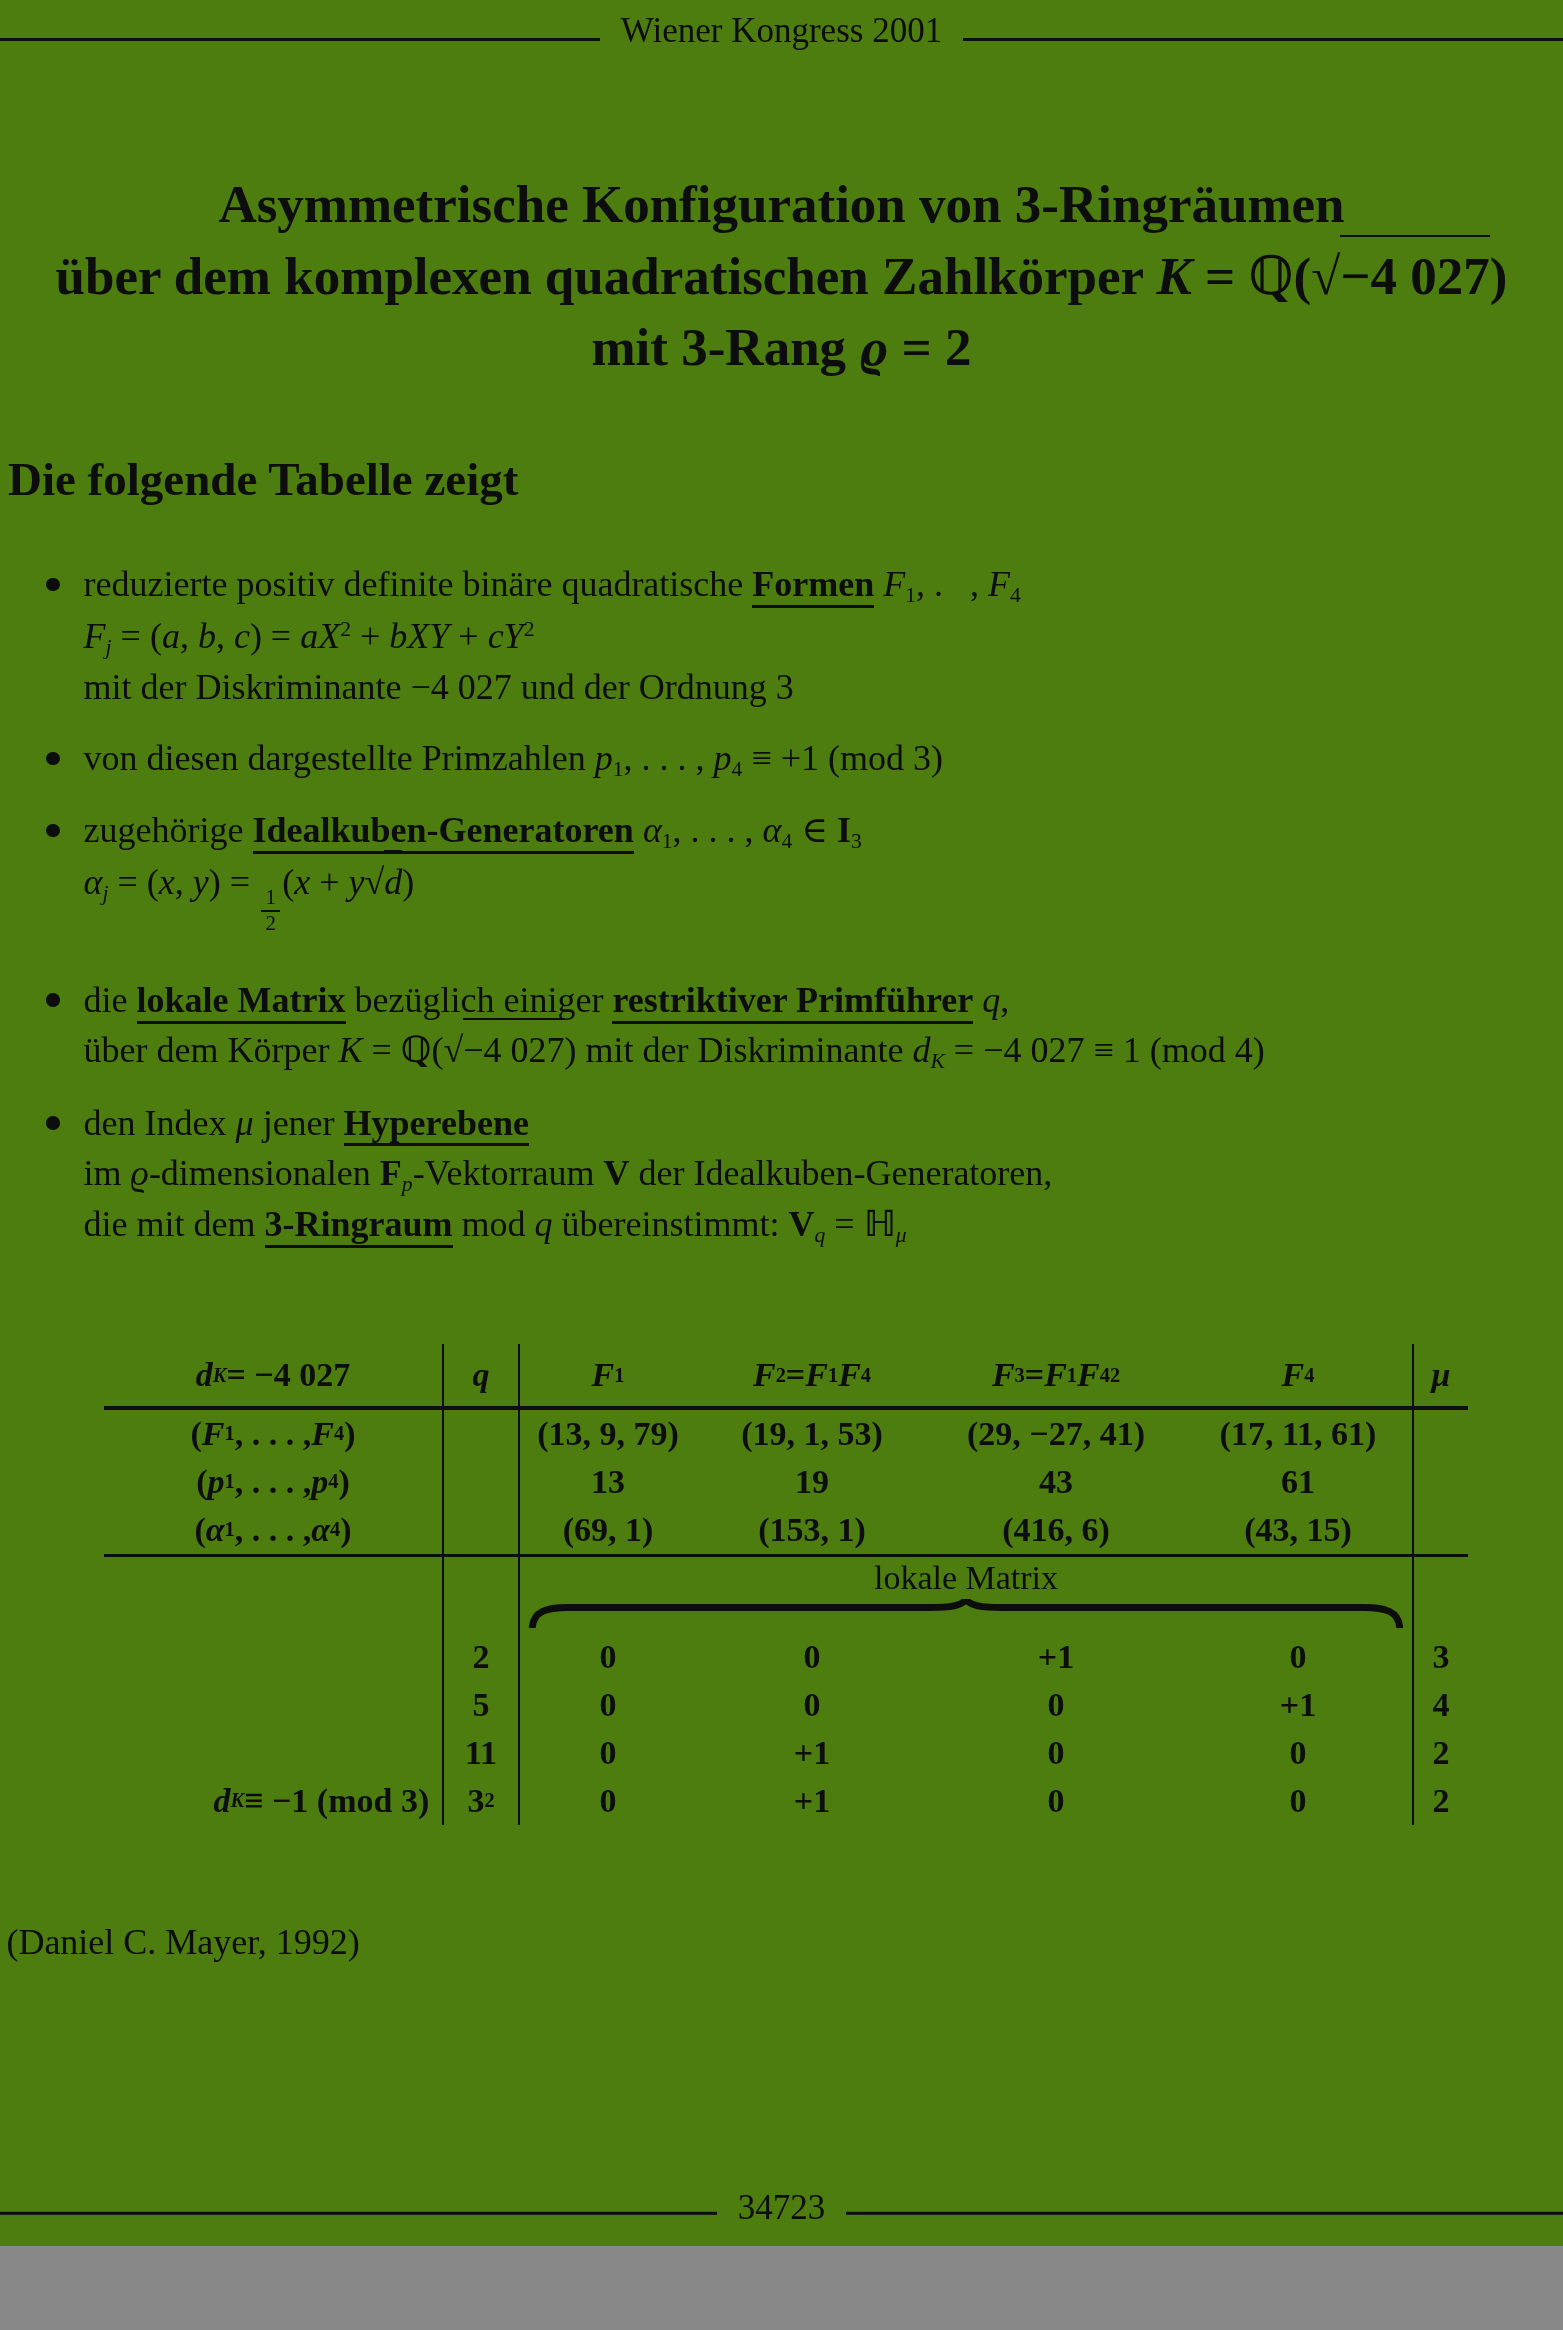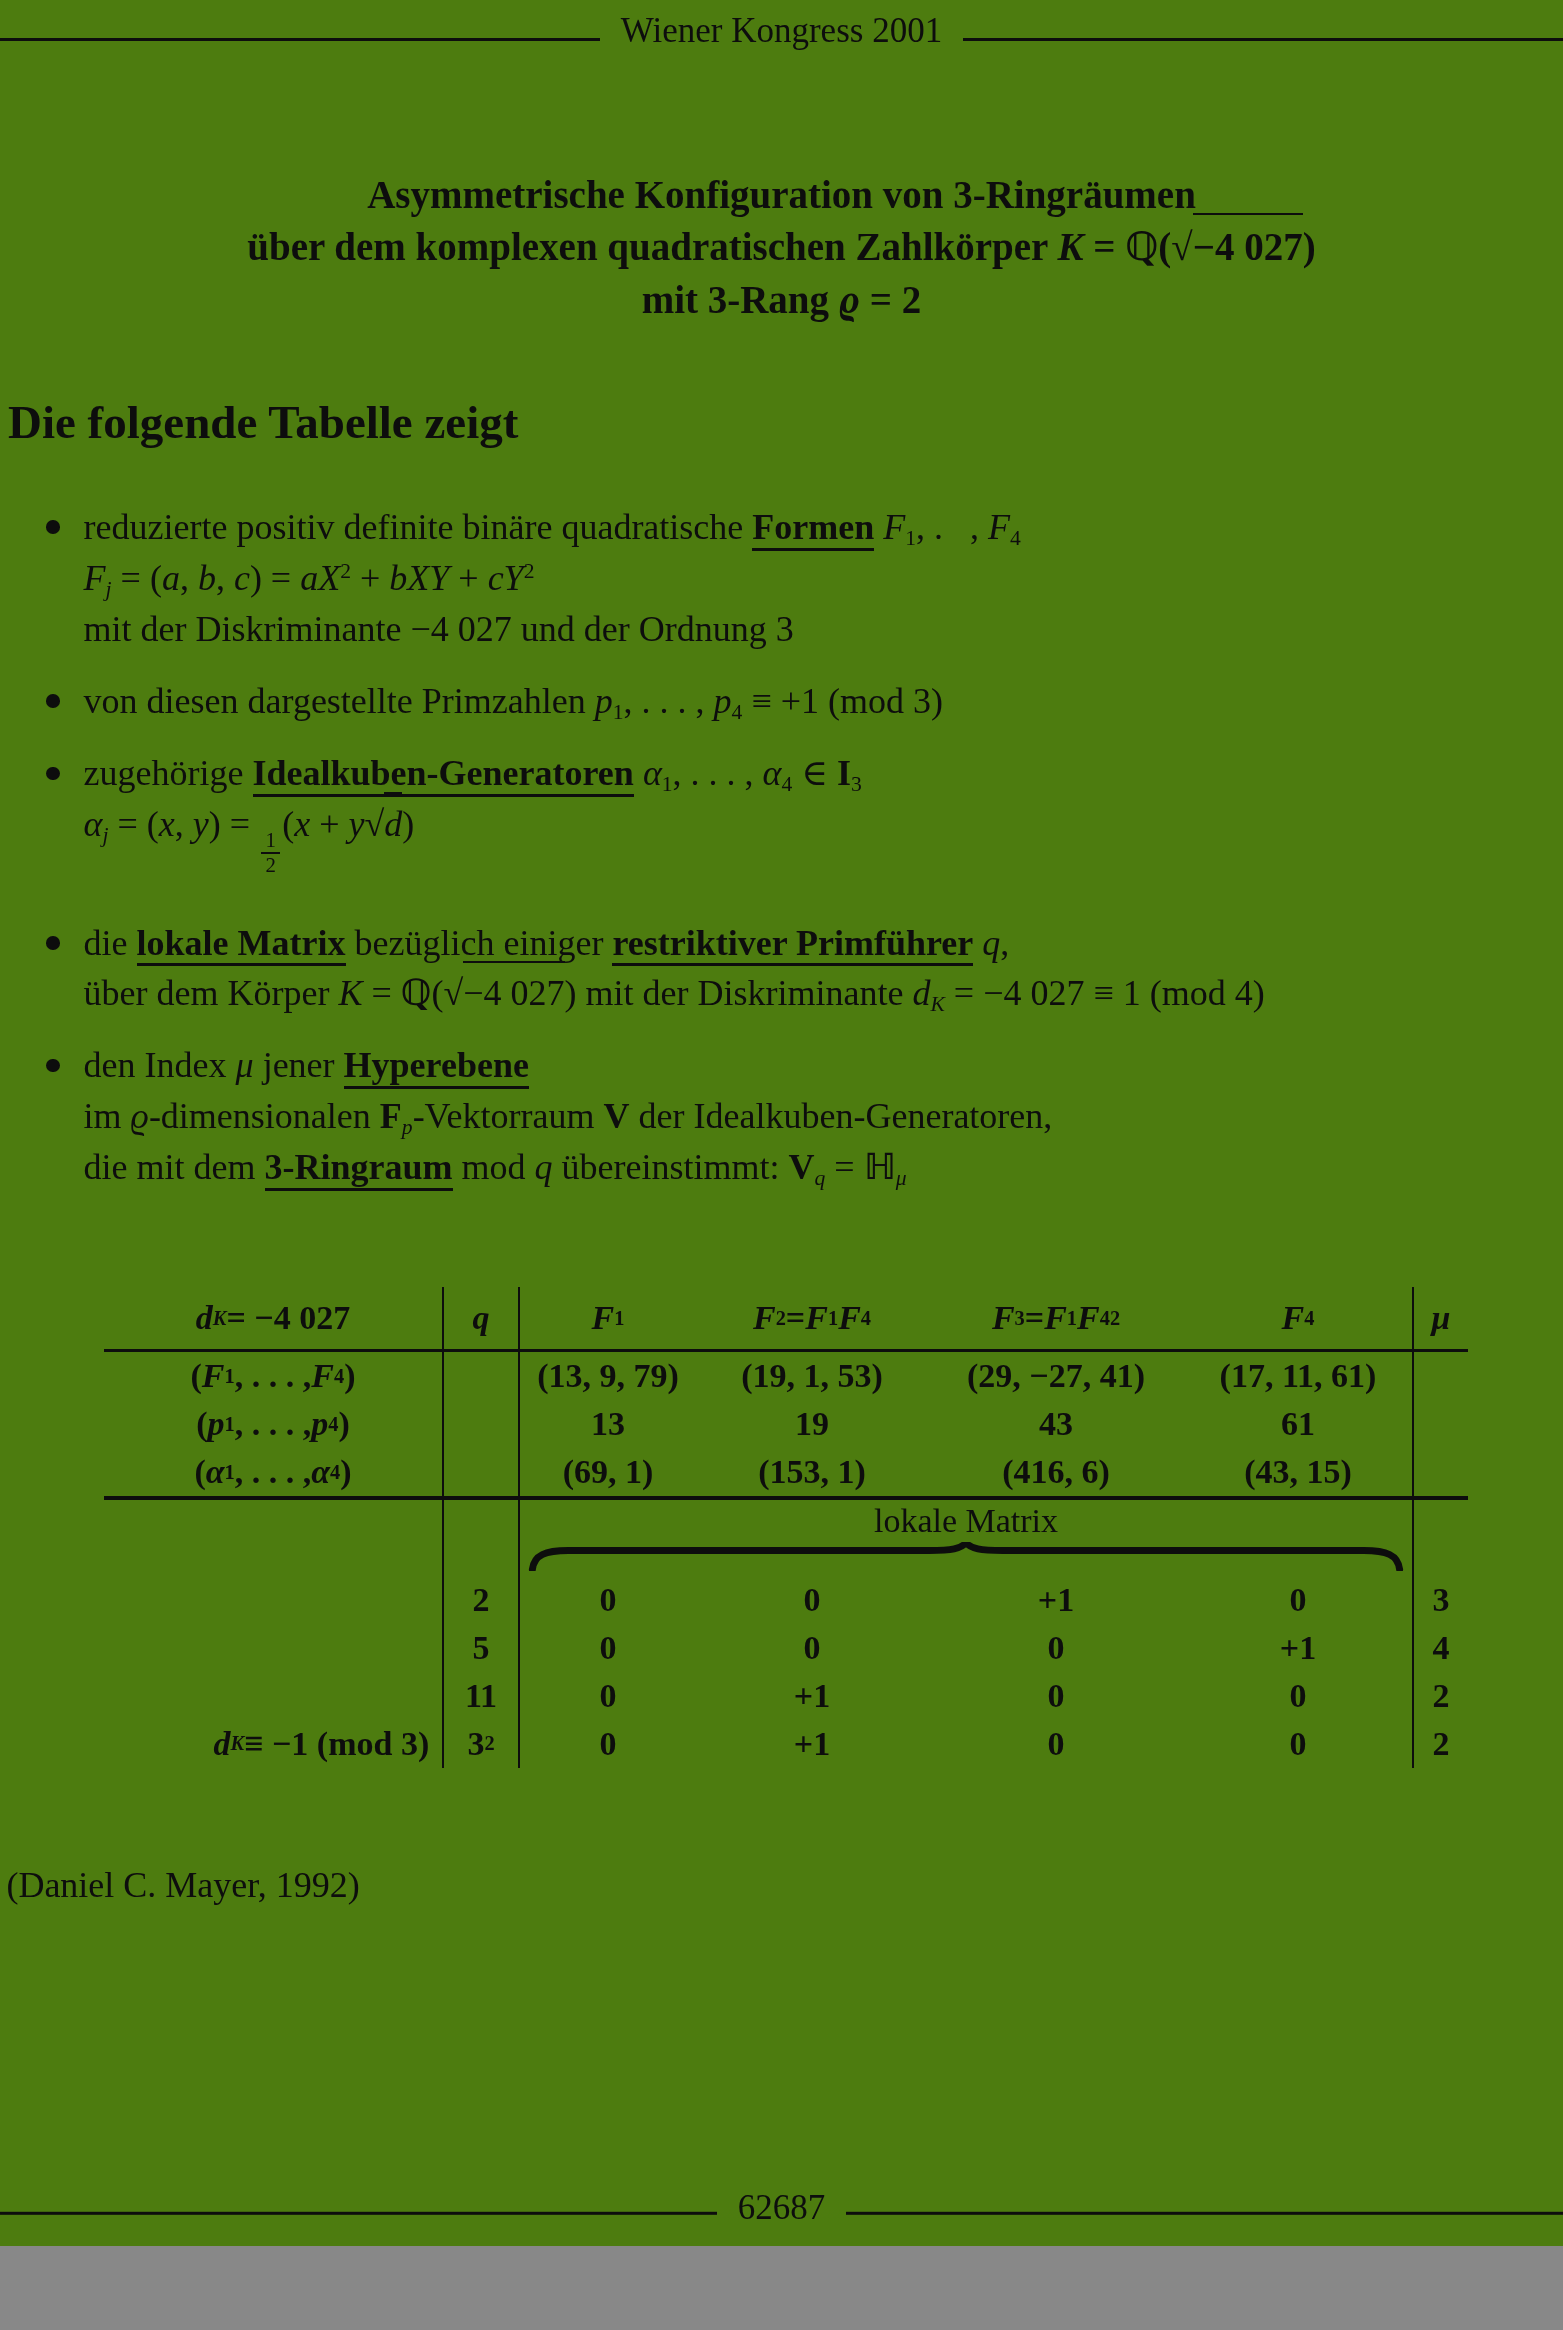--- a/index.html
+++ b/index.html
@@ -7,21 +7,21 @@
   .page { width:1563px; height:2246px; background:#4d7c0f; position:relative; overflow:hidden; }
 
   
   .band { display:flex; align-items:center; gap:21px; font-size:35px; }
   .band .hline { flex:1; height:3.2px; background:#0d0d0d; transform:translateY(8px); }
   .pheader { padding:11.2px 0 0 0; }
   .pfooter { position:absolute; left:0; right:0; bottom:17.6px; }
   .pfooter .hline { transform:translateY(4.8px); }
 
   
-  .title { margin-top:118px; text-align:center; font-weight:bold; font-size:39px; line-height:1.34; }
+  .title { margin-top:118px; text-align:center; font-weight:bold; font-size:53px; line-height:1.34; }
 
   .lead { margin:69px 0 0 8px; font-size:47px;font-weight:bold; }
 
   
   .bullets { margin-top:53px; }
   .bullet { display:flex; margin-top:21px; }
   .bullet.gap-md { margin-top:40px; }
   .bullet.gap-lg { }
   .dot { width:13.6px; height:13.6px; border-radius:50%; background:#0d0d0d; margin:18.4px 24px 0 46px; flex:none; }
   .bullet-body { font-size:36px; line-height:1.40; }
@@ -271,18 +271,18 @@
     <div class="cell">0</div>
     <div class="cell">0</div>
     <div class="cell b-l">2</div>
 
   </div>
 
   <p class="author">(Daniel C. Mayer, 1992)</p>
 
   <div class="band pfooter">
     <span class="hline"></span>
-    <span>62687</span>
+    <span>34723</span>
     <span class="hline"></span>
   </div>
 
 </div>
 
 
 </body></html>

